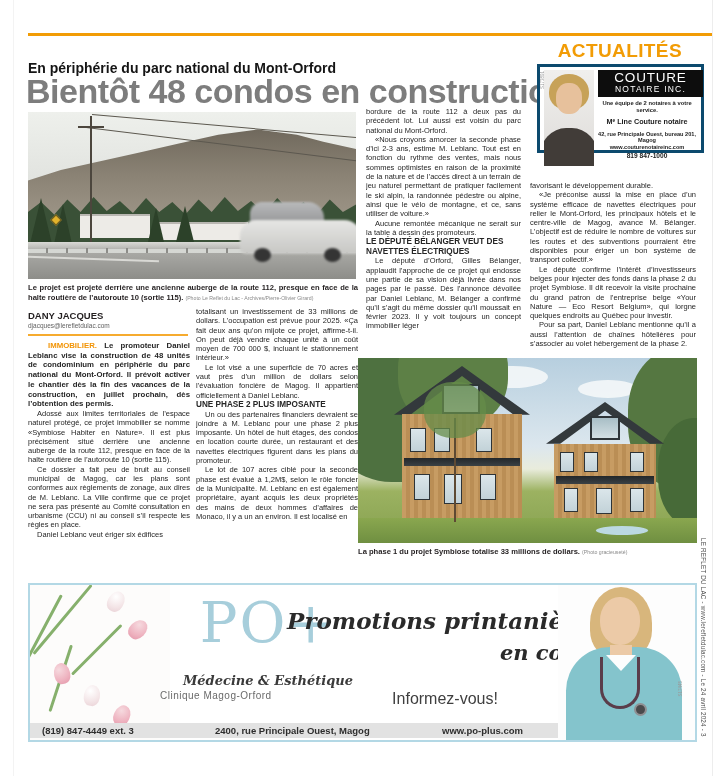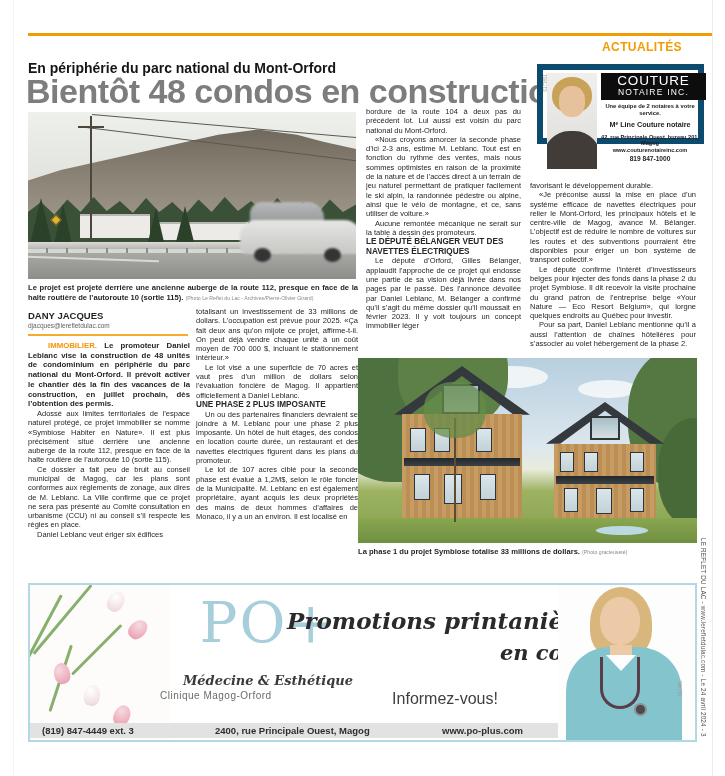--- a/index.html
+++ b/index.html
@@ -4,21 +4,21 @@
 <style>
   * { box-sizing: border-box; }
   html,body { margin:0; padding:0; }
   body { width:725px; height:776px; background:#ffffff; font-family:"Liberation Sans", sans-serif; color:#231f20; }
   #page { position:relative; width:725px; height:776px; overflow:hidden; background:#fff; }
   .scan-edge-r { position:absolute; left:712px; top:0; height:776px; border-left:1px solid #ededed; }
   .scan-edge-l { position:absolute; left:13px; top:0; height:776px; border-left:1px solid #f3f3f3; }
 
   .top-rule { position:absolute; left:28px; top:33px; width:684px; height:3px; background:#f29c05; }
   .section-label { position:absolute; left:420px; top:40px; width:262px; text-align:right;
-    font-size:12px; font-weight:bold; color:#f29c05; letter-spacing:.4px; }
+    font-size:19px; font-weight:bold; color:#f29c05; letter-spacing:.4px; }
   .kicker { position:absolute; left:28px; top:60px; font-size:14px; font-weight:bold; color:#151515; }
   .headline { position:absolute; left:26px; top:72px; margin:0; font-size:34px; font-weight:bold;
     color:#7d7d7d; letter-spacing:-.5px; white-space:nowrap; }
 
   
   .main-photo { position:absolute; left:28px; top:112px; width:328px; height:167px; overflow:hidden;
     background:linear-gradient(#eef0ec, #dddfdb 55%, #d0d2ce); }
   .mountain { position:absolute; left:0; top:14px; width:100%; height:88px;
     background:linear-gradient(#6e675b, #8a8274 55%, #9b9385);
     clip-path:polygon(0 62%,10% 50%,22% 40%,34% 30%,46% 20%,58% 10%,70% 4%,82% 10%,90% 18%,100% 26%,100% 100%,0 100%); }
@@ -59,22 +59,22 @@
   .col p.ind { text-indent:9px; }
   .colhead { font-weight:bold; font-size:8.2px; line-height:9.6px; margin:4px 0 1px; text-align:left; }
   .lead { font-weight:bold; font-size:7.8px; line-height:9.7px; }
   .lead-label { color:#f29405;padding-left:20px; }
   #col1 { left:28px;  top:341px; width:162px; height:240px; }
   #col2 { left:196px; top:307px; width:162px; height:274px; }
   #col3 { left:366px; top:107px; width:155px; height:250px; }
   #col4 { left:530px; top:181px; width:166px; height:212px; }
 
   
-  .notaire-ad { position:absolute; left:537px; top:64px; width:167px; height:80px; background:#fff;
-    border:6px solid #0c4a6e; }
+  .notaire-ad { position:absolute; left:537px; top:64px; width:167px; height:89px; background:#fff;
+    border:3px solid #0c4a6e; }
   .adid-v { position:absolute; writing-mode:vertical-rl; transform:rotate(180deg); font-size:4.5px; color:#9a9a9a; }
   .headshot { position:absolute; left:4px; top:3px; width:50px; height:96px; overflow:hidden;
     background:linear-gradient(#f0efed,#dedcd9); }
   .hs-hair { position:absolute; left:5px; top:4px; width:40px; height:36px; background:#c7a258; border-radius:50% 50% 45% 45%; }
   .hs-face { position:absolute; left:12px; top:13px; width:26px; height:31px; background:#e7c19c; border-radius:45%; }
   .hs-body { position:absolute; left:-4px; bottom:-2px; width:58px; height:40px; background:#413c38;
     border-radius:45% 45% 0 0 / 70% 70% 0 0; }
   .nt-black { position:absolute; left:58px; top:3px; width:105px; height:27px; background:#0d0d0d; color:#fff;
     text-align:center; }
   .nt-title1 { font-size:13.5px; letter-spacing:.8px; line-height:15px; font-family:"Liberation Sans",sans-serif; }
@@ -216,21 +216,21 @@
 
   <div class="col" id="col2">
     <p>totalisant un investissement de 33 millions de dollars. L’occupation est prévue pour 2025. «Ça fait deux ans qu’on mijote ce projet, affirme-t-il. On peut déjà vendre chaque unité à un coût moyen de 700 000 $, incluant le stationnement intérieur.»</p>
     <p class="ind">Le lot visé a une superficie de 70 acres et vaut près d’un million de dollars selon l’évaluation foncière de Magog. Il appartient officiellement à Daniel Leblanc.</p>
     <p class="colhead">UNE PHASE 2 PLUS IMPOSANTE</p>
     <p class="ind">Un ou des partenaires financiers devraient se joindre à M. Leblanc pour une phase 2 plus imposante. Un hôtel de huit étages, des condos en location courte durée, un restaurant et des navettes électriques figurent dans les plans du promoteur.</p>
     <p class="ind">Le lot de 107 acres ciblé pour la seconde phase est évalué à 1,2M$, selon le rôle foncier de la Municipalité. M. Leblanc en est également propriétaire, ayant acquis les deux propriétés des mains de deux hommes d’affaires de Monaco, il y a un an environ. Il est localisé en</p>
   </div>
 
   <div class="col" id="col3">
-    <p>bordure de la route 104 à deux pas du précédent lot. Lui aussi est voisin du parc national du Mont-Orford.</p>
+    <p>bordure de la route 112 à deux pas du précédent lot. Lui aussi est voisin du parc national du Mont-Orford.</p>
     <p class="ind">«Nous croyons amorcer la seconde phase d’ici 2-3 ans, estime M. Leblanc. Tout est en fonction du rythme des ventes, mais nous sommes optimistes en raison de la proximité de la nature et de l’accès direct à un terrain de jeu naturel permettant de pratiquer facilement le ski alpin, la randonnée pédestre ou alpine, ainsi que le vélo de montagne, et ce, sans utiliser de voiture.»</p>
     <p class="ind">Aucune remontée mécanique ne serait sur la table à dessin des promoteurs.</p>
     <p class="colhead">LE DÉPUTÉ BÉLANGER VEUT DES NAVETTES ÉLECTRIQUES</p>
     <p class="ind">Le député d’Orford, Gilles Bélanger, applaudit l’approche de ce projet qui endosse une partie de sa vision déjà livrée dans nos pages par le passé. Dès l’annonce dévoilée par Daniel Leblanc, M. Bélanger a confirmé qu’il s’agit du même dossier qu’il moussait en février 2023. Il y voit toujours un concept immobilier léger</p>
   </div>
 
   <div class="col" id="col4">
     <p>favorisant le développement durable.</p>
     <p class="ind">«Je préconise aussi la mise en place d’un système efficace de navettes électriques pour relier le Mont-Orford, les principaux hôtels et le centre-ville de Magog, avance M. Bélanger. L’objectif est de réduire le nombre de voitures sur les routes et des subventions pourraient être disponibles pour ériger un bon système de transport collectif.»</p>
     <p class="ind">Le député confirme l’intérêt d’investisseurs belges pour injecter des fonds dans la phase 2 du projet Symbiose. Il dit recevoir la visite prochaine du grand patron de l’entreprise belge «Your Nature — Eco Resort Belgium», qui lorgne quelques endroits au Québec pour investir.</p>

